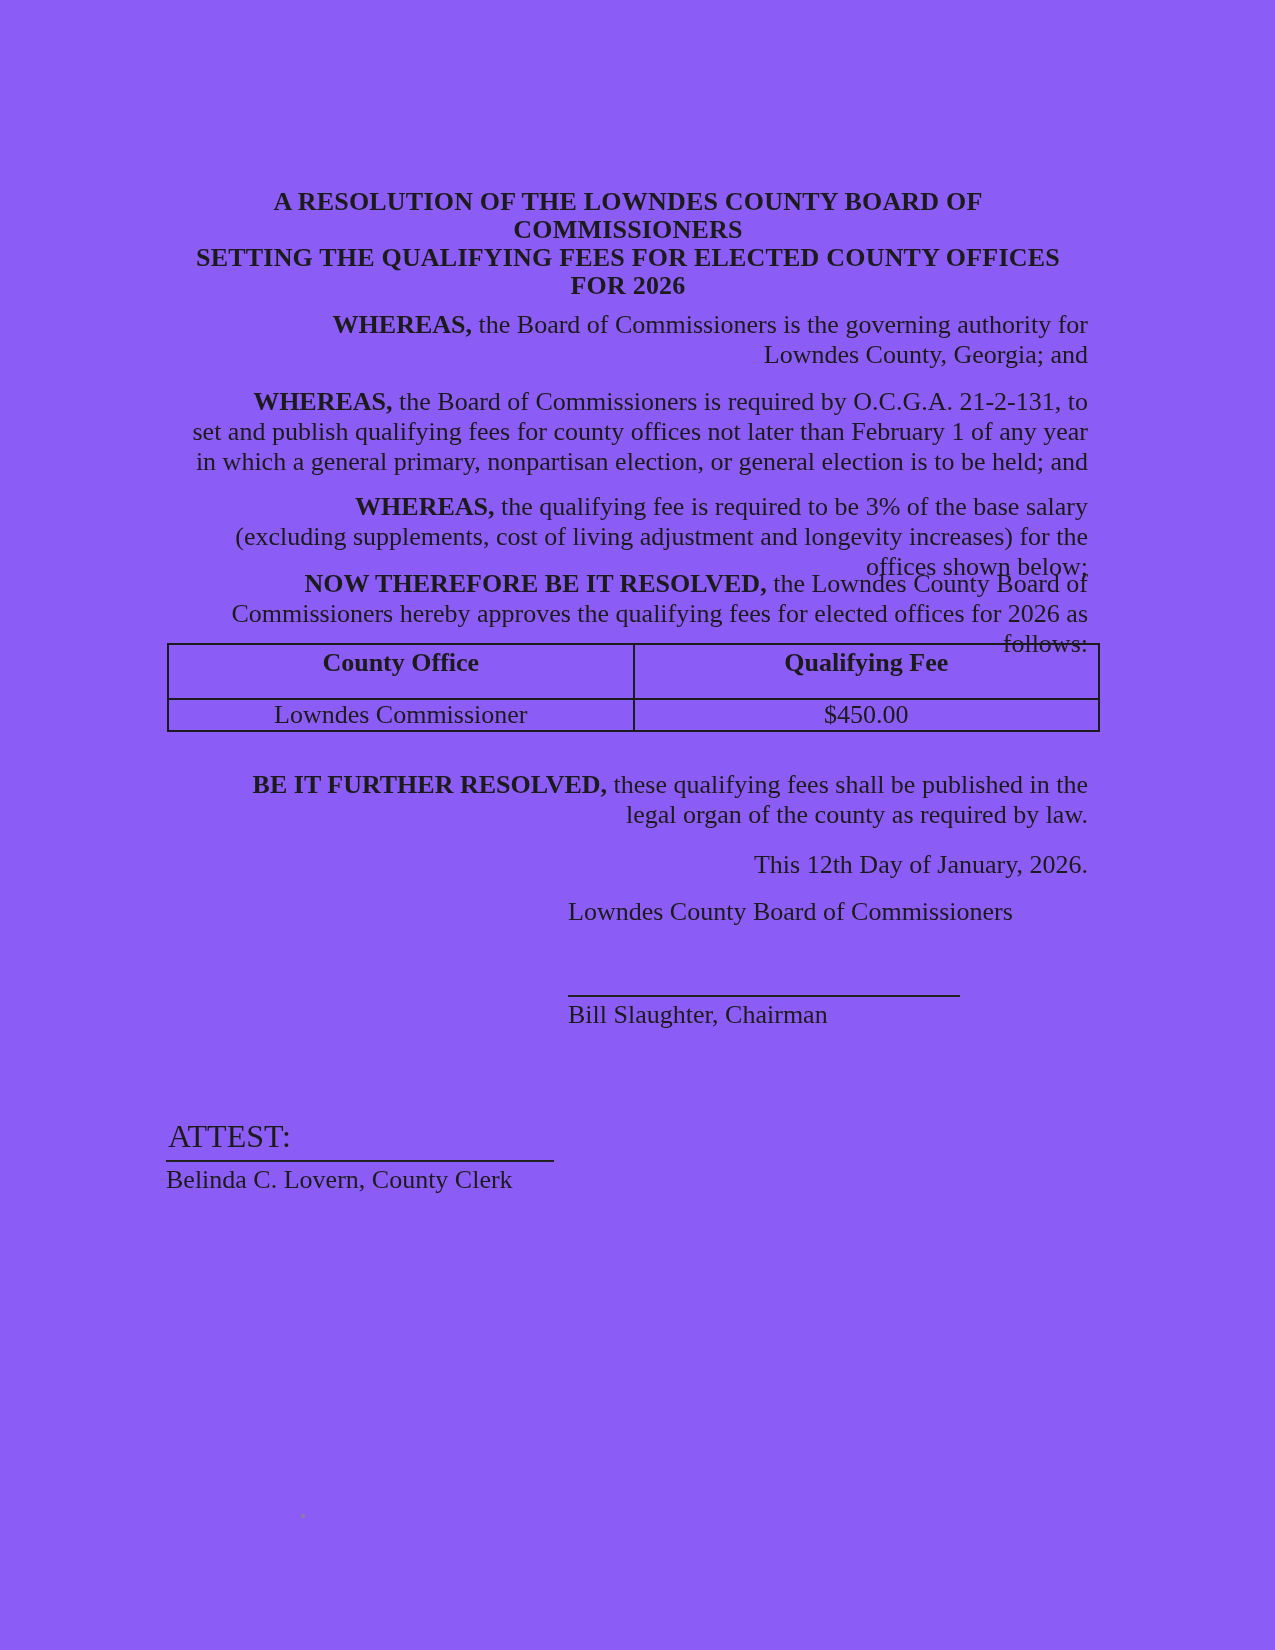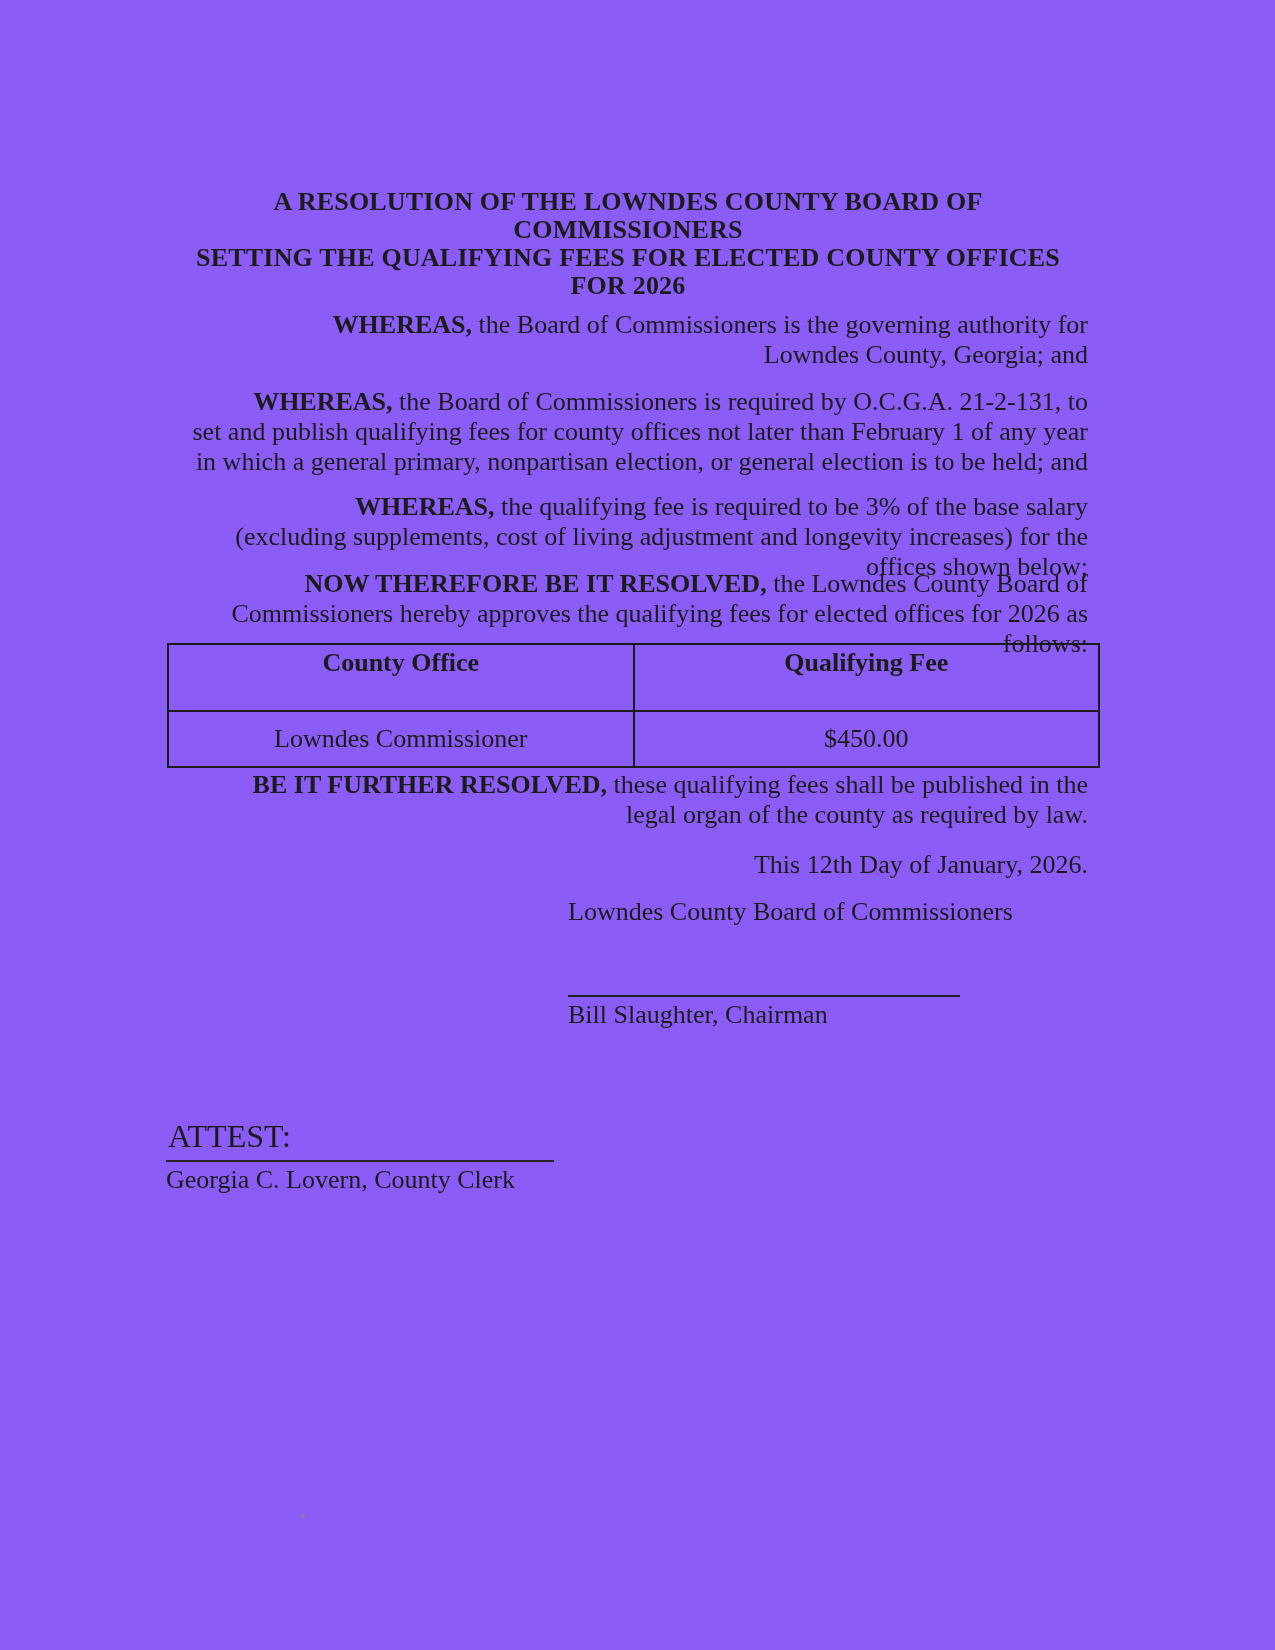--- a/index.html
+++ b/index.html
@@ -46,21 +46,21 @@
     top: 643px;
     width: 933px;
     border-collapse: collapse;
     table-layout: fixed;
     font-size: 26px;
   }
   .fee-table th, .fee-table td {
     border: 2px solid #1b1b1b;
     text-align: center;
     font-weight: normal;
-    padding: 12px;
+    padding: 0;
   }
   .fee-table th {
     height: 50px;
     vertical-align: top;
     padding-top: 3px;
     font-weight: bold;
   }
   .fee-table td {
     height: 29px;
     vertical-align: middle;
@@ -161,17 +161,17 @@
   <p class="para" style="top:850px"><span>This 12th Day of January, 2026.</span></p>
 
   <div class="sig-org">Lowndes County Board of Commissioners</div>
 
   <div class="sig-line sig-line-chairman"></div>
   <div class="sig-name-chairman">Bill Slaughter, Chairman</div>
 
   <div class="attest">ATTEST:</div>
 
   <div class="sig-line sig-line-clerk"></div>
-  <div class="sig-name-clerk">Georgia C. Lovern, County Clerk</div>
+  <div class="sig-name-clerk">Belinda C. Lovern, County Clerk</div>
 
   <div class="speck"></div>
 
 </div>
 
 </body></html>

